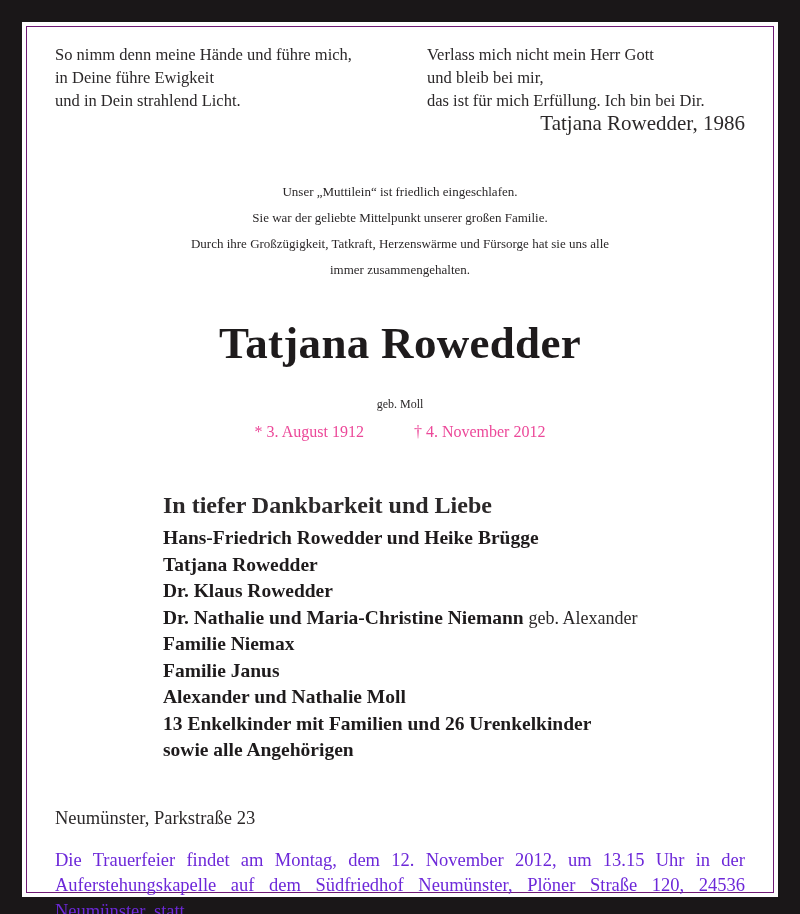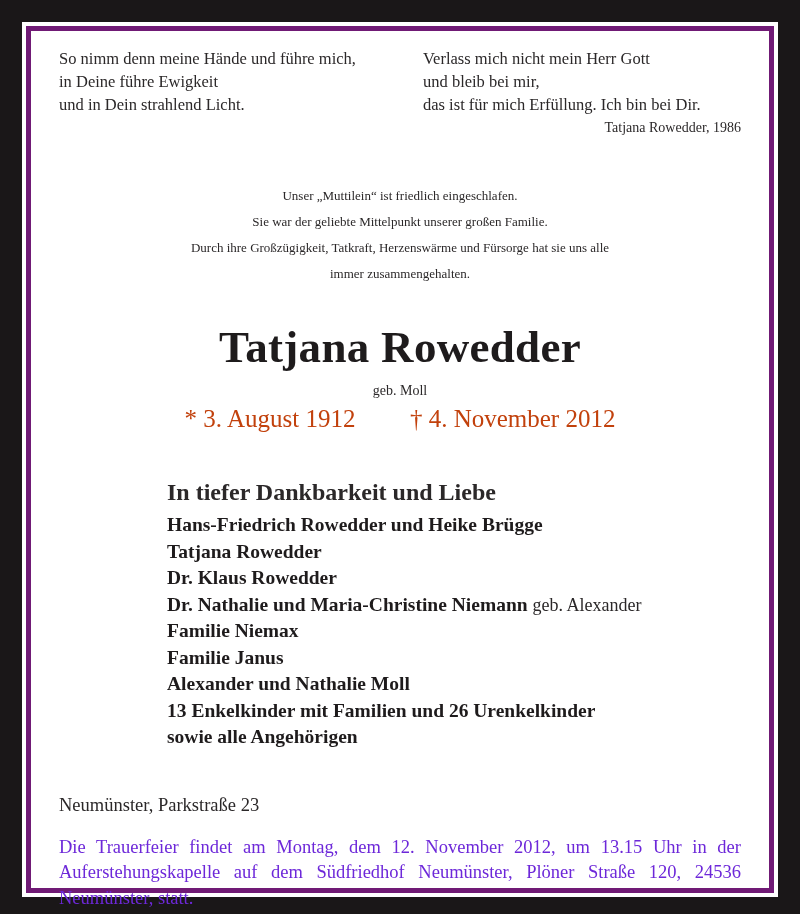--- a/index.html
+++ b/index.html
@@ -32,21 +32,21 @@
     height: 100%;
     background: #ffffff;
     padding: 4px;
   }
   
   .notice-page {
     box-sizing: border-box;
     width: 100%;
     height: 100%;
     background: #ffffff;
-    border: 5px solid #701a75;
+    border: 1px solid #701a75;
     position: relative;
   }
 
   .notice-inner {
     box-sizing: border-box;
     width: 100%;
     height: 100%;
     padding: 16px 26px 0 26px;
     position: relative;
   }
@@ -59,21 +59,21 @@
   }
   .verse {
     font-size: 16.5px;
     line-height: 23px;
     color: #2b2829;
   }
   .verse-left { text-align: left; padding-left: 2px; }
   .verse-right { text-align: left; padding-right: 2px; min-width: 318px; }
   .verse-attrib {
     text-align: right;
-    font-size: 14px;
+    font-size: 21px;
     line-height: 23px;
   }
 
   
   .intro {
     margin-top: 44px;
     text-align: center;
     font-size: 13px;
     line-height: 26px;
     color: #2b2829;
@@ -85,30 +85,30 @@
     text-align: center;
   }
   .deceased-name {
     font-size: 45px;
     font-weight: bold;
     line-height: 52px;
     letter-spacing: 0.3px;
     color: #1e1b1c;
   }
   .maiden-name {
-    margin-top: 7px;
-    font-size: 14px;
+    margin-top: 24px;
+    font-size: 12px;
     line-height: 22px;
     color: #2b2829;
   }
   .dates-line {
     margin-top: 4px;
-    font-size: 25px;
+    font-size: 16px;
     line-height: 26px;
-    color: #c2410c;
+    color: #ec4899;
   }
   .dates-line .date-gap {
     display: inline-block;
     width: 42px;
   }
 
   
   .mourners {
     margin-top: 48px;
     padding-left: 110px;

